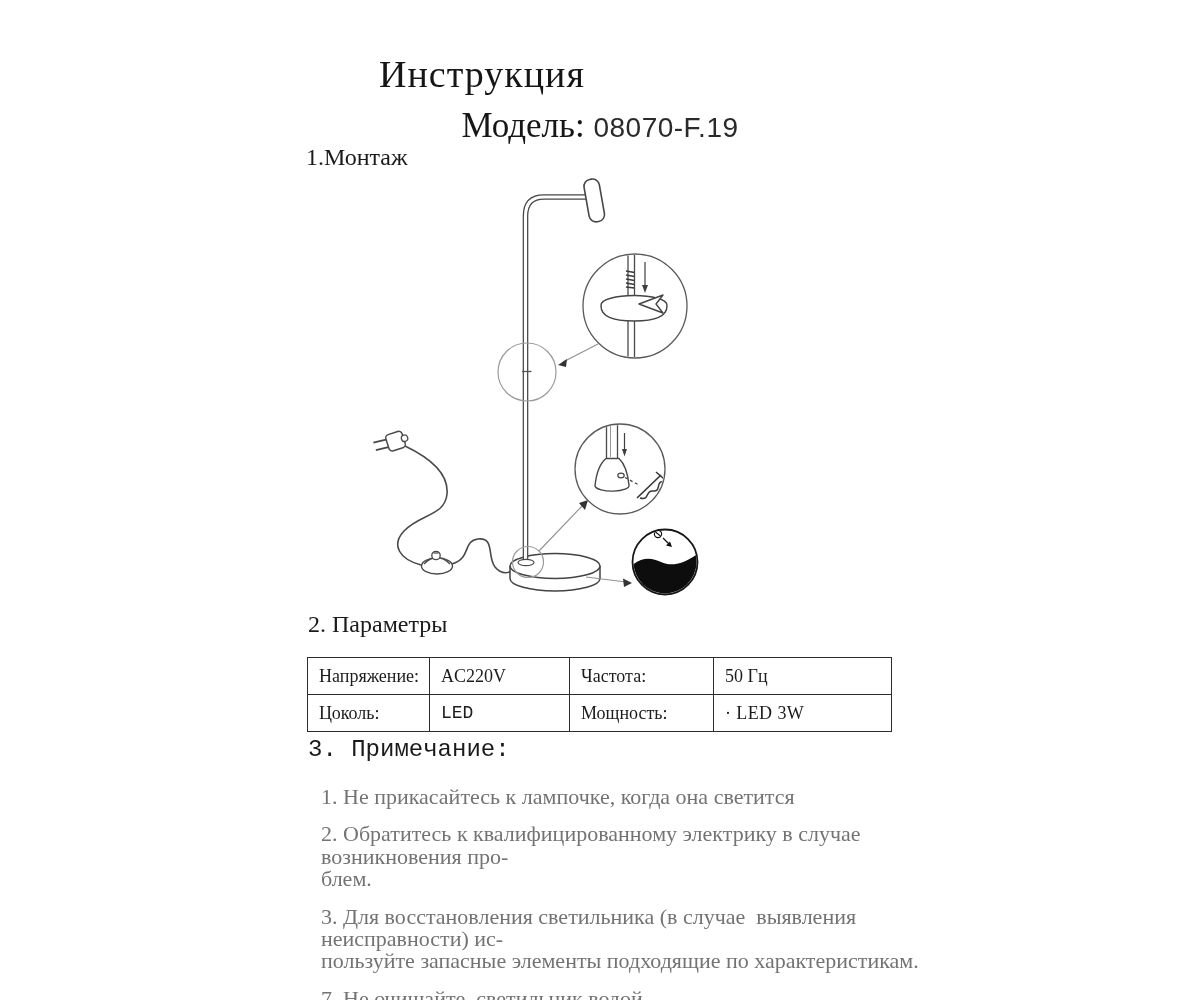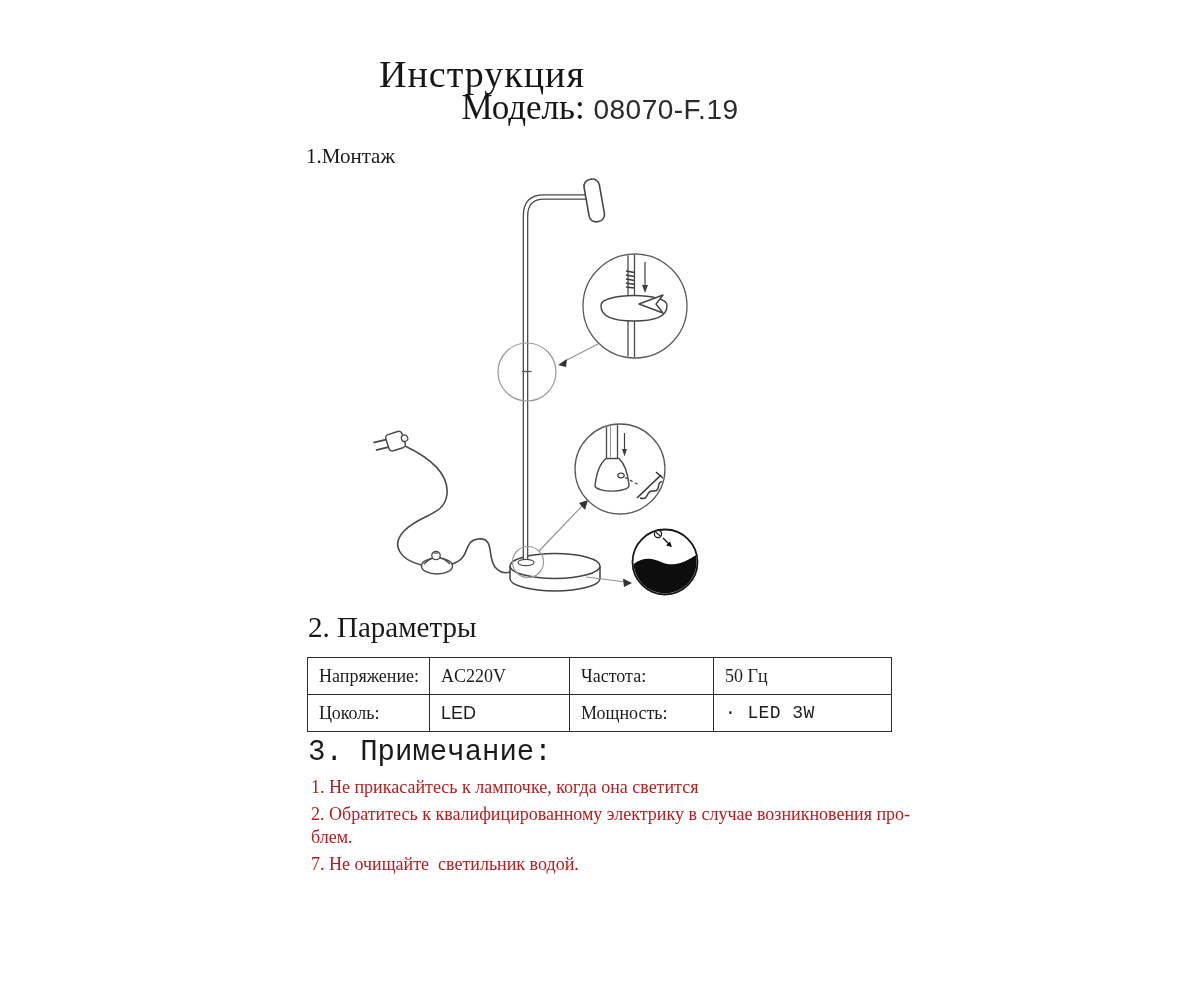--- a/index.html
+++ b/index.html
@@ -6,50 +6,50 @@
   body{
     width:1200px;height:1000px;background:#ffffff;position:relative;
     font-family:"Liberation Serif",serif;color:#1f1f1f;overflow:hidden;
   }
   .abs{position:absolute;}
   .page-title{
     top:52px;left:0;width:964px;text-align:center;
     font-size:38px;letter-spacing:1px;color:#161616;
   }
   .model-line{
-    top:88px;left:0;width:1200px;text-align:center;
+    top:106px;left:0;width:1200px;text-align:center;
     font-size:35px;color:#161616;white-space:nowrap;
   }
   .model-value{
     font-family:"Liberation Sans",sans-serif;
     font-size:28px;letter-spacing:0.5px;color:#2a2a2a;
   }
   .montage-heading{
-    top:144px;left:306px;font-size:21px;color:#1a1a1a;
+    top:144px;left:306px;font-size:24px;color:#1a1a1a;
   }
   .section-heading{
-    font-size:29px;color:#1a1a1a;
+    font-size:24px;color:#1a1a1a;
   }
   .params-heading{top:611px;left:308px;}
   .notes-heading{top:736px;left:308px;font-family:Liberation Mono, monospace;}
   table.params{
     position:absolute;top:657px;left:307px;
     border-collapse:collapse;table-layout:fixed;width:584px;
   }
   table.params td{
     border:1.7px solid #2d2d2d;height:36px;vertical-align:middle;
     padding:0 4px 0 11px;font-size:18px;color:#1c1c1c;white-space:nowrap;overflow:hidden;
   }
-  td.sans-cell{font-family:Liberation Sans, sans-serif;font-size:16.5px;color:#2b2b2b;}
-  td.sans-small-cell{font-family:Liberation Mono, monospace;font-size:13.5px;letter-spacing:0.4px;color:#2b2b2b;}
+  td.sans-cell{font-family:Liberation Mono, monospace;font-size:16.5px;color:#2b2b2b;}
+  td.sans-small-cell{font-family:Liberation Serif, serif;font-size:13.5px;letter-spacing:0.4px;color:#2b2b2b;}
   .notes{
     top:771px;left:306px;width:640px;
   }
   .notes p{
-    margin:5px;font-size:18px;line-height:22.4px;color:#b91c1c;
+    margin:15px;font-size:22px;line-height:22.4px;color:#737373;
     white-space:pre-wrap;
   }
   svg.diagram{position:absolute;top:0;left:0;pointer-events:none;}
 </style>
 </head>
 <body>
 
 <div class="abs page-title">Инструкция</div>
 <div class="abs model-line">
   <span>Модель:</span>
@@ -217,14 +217,16 @@
     </tr>
   </tbody>
 </table>
 
 <div class="abs section-heading notes-heading">3. Примечание:</div>
 
 <div class="abs notes">
   <p>1. Не прикасайтесь к лампочке, когда она светится</p>
   <p>2. Обратитесь к квалифицированному электрику в случае возникновения про-
 блем.</p>
+  <p>3. Для восстановления светильника (в случае  выявления неисправности) ис-
+пользуйте запасные элементы подходящие по характеристикам.</p>
   <p>7. Не очищайте  светильник водой.</p>
 </div>
 
 </body></html>

